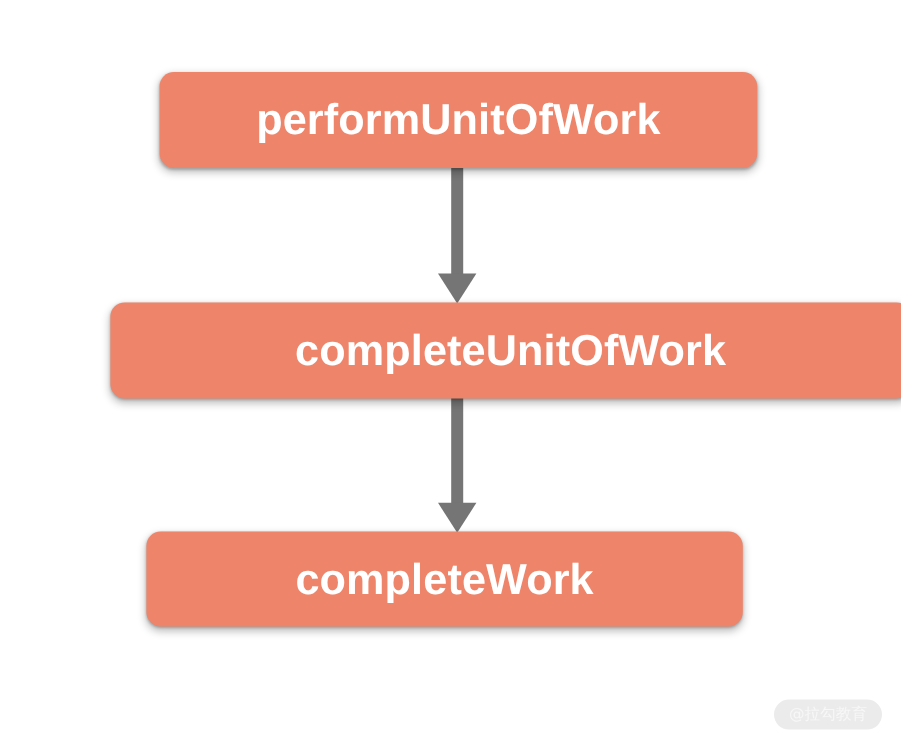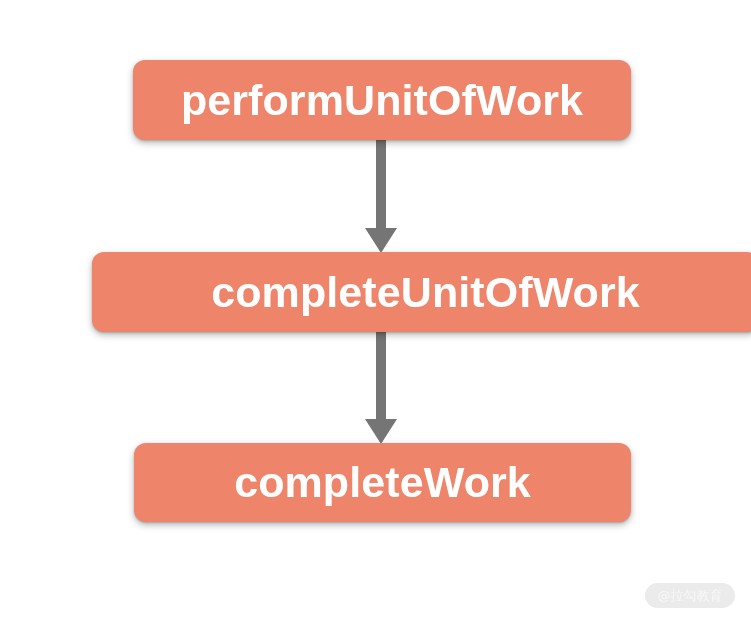--- a/index.html
+++ b/index.html
@@ -28,30 +28,30 @@
     display: flex;
     align-items: center;
     justify-content: center;
     box-shadow: 0 3px 7px rgba(0, 0, 0, 0.28),
                 0 1px 2px rgba(0, 0, 0, 0.18);
     z-index: 2;
   }
   .node-label {
     color: #ffffff;
     font-weight: bold;
-    font-size: 43px;
+    font-size: 36px;
     line-height: 1;
     letter-spacing: 0.1px;
     white-space: nowrap;
     text-align: center;
   }
 
   #node-1 { left: 133px; top: 60px;  width: 498px; height: 80px; }
   #node-2 { left: 92px;  top: 252px; width: 667px; height: 80px; }
-  #node-3 { left: 134px; top: 443px; width: 497px; height: 79px; }
+  #node-3 { left: 122px; top: 443px; width: 497px; height: 79px; }
 
   
   .arrow {
     position: absolute;
     z-index: 1;
   }
   #arrow-1 { left: 355px; top: 138px; width: 52px; height: 116px; }
   #arrow-2 { left: 355px; top: 330px; width: 52px; height: 115px; }
 
   

